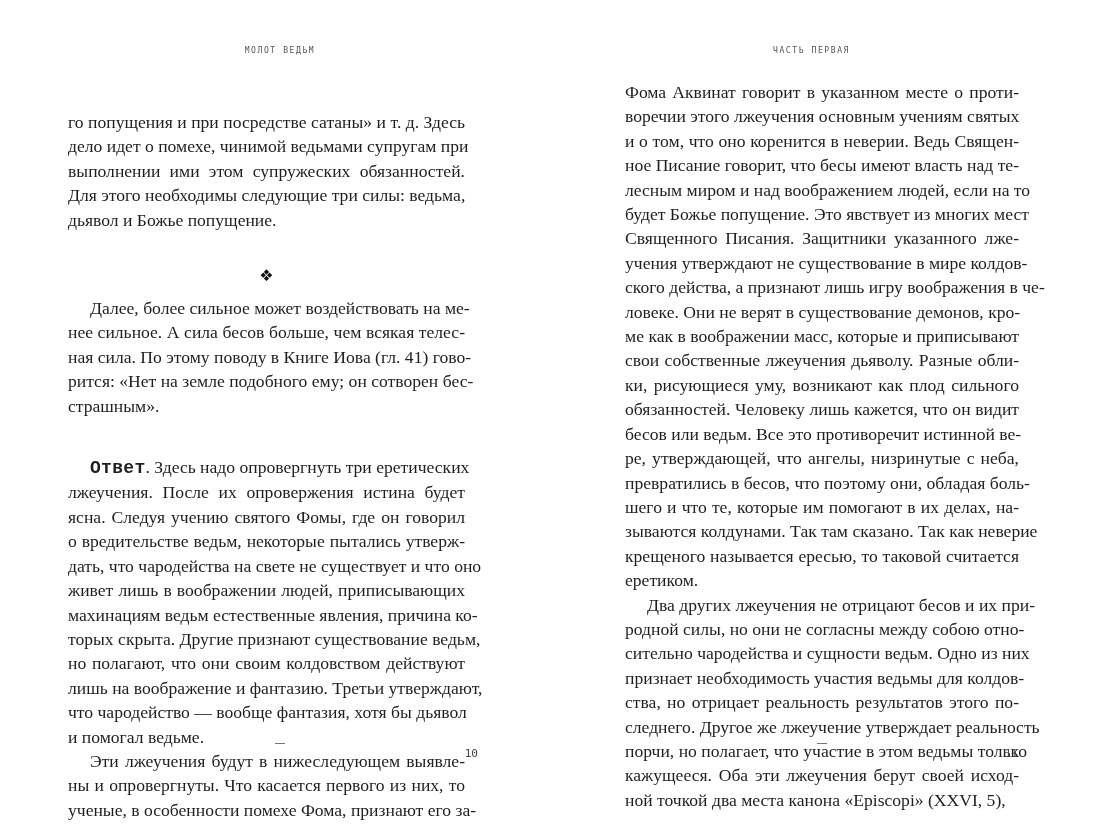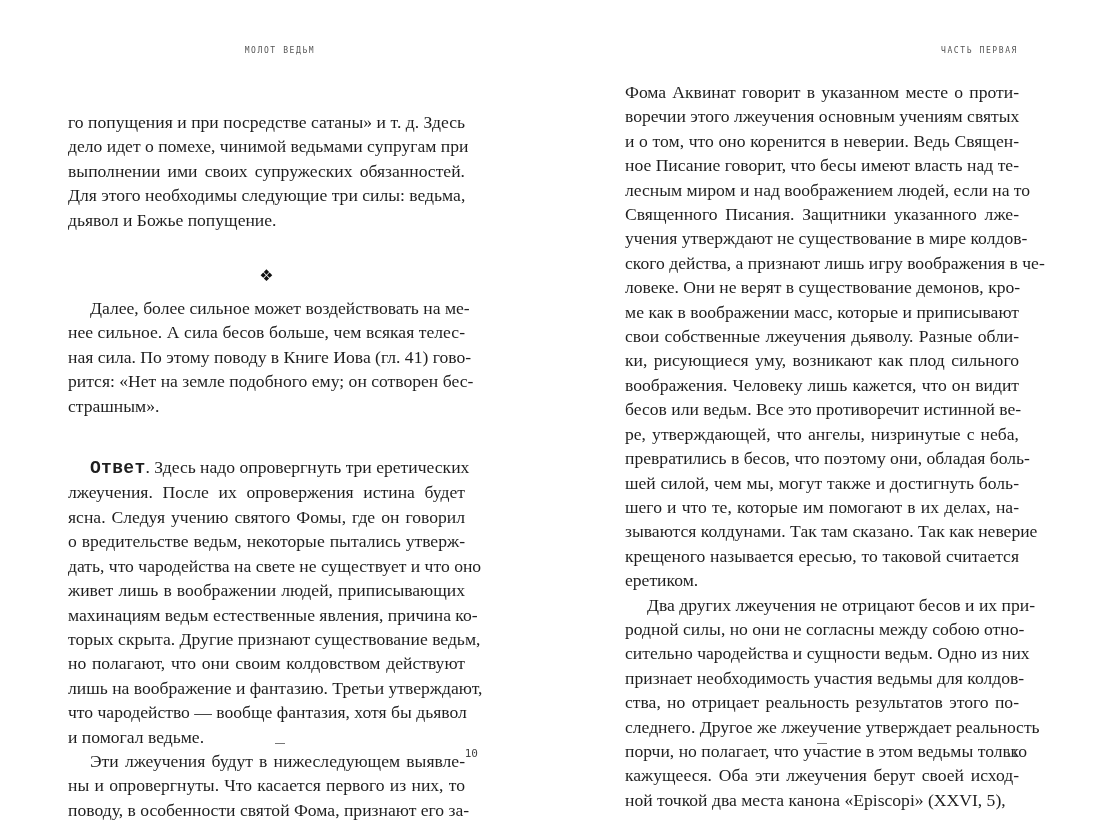--- a/index.html
+++ b/index.html
@@ -5,21 +5,21 @@
   html, body { margin: 0; padding: 0; background: #ffffff; }
   body { width: 1100px; height: 825px; position: relative; overflow: hidden;
          font-family: "Liberation Serif", "DejaVu Serif", serif; color: #1e1e1e; }
   .page { position: absolute; top: 0; height: 825px; }
   .page.left { left: 0; width: 550px; }
   .page.right { left: 550px; width: 550px; }
   .running-head { position: absolute; top: 46px; left: 0; right: 0; text-align: center;
                   font-family: "DejaVu Sans Mono", "Liberation Mono", monospace;
                   font-size: 8px; letter-spacing: 1.6px; color: #555; }
   .page.left .running-head { left: 82px; width: 396px; right: auto; }
-  .page.right .running-head { left: 75px; width: 393px; right: auto; text-align: right; }
+  .page.right .running-head { left: 65px; width: 393px; right: auto; }
   .body-text { position: absolute; top: 80px; font-size: 17.6px; line-height: 24.4px;
                text-align: justify; }
   .page.left .body-text { left: 68px; width: 397px; margin-top: 30px; }
   .page.right .body-text { left: 75px; width: 394px; }
   .line { display: block; white-space: nowrap; text-align-last: justify; text-align: justify; }
   .line.last { text-align-last: left; }
   .indent { padding-left: 22px; }
   .ornament { display: block; text-align: center; font-size: 16px; line-height: 24px;
               margin: 32px 0 8px 0; color: #111; }
   .gap { display: block; height: 37px; }
@@ -33,21 +33,21 @@
 </style>
 </head>
 <body>
 
 <div class="page left">
   <div class="running-head">МОЛОТ ВЕДЬМ</div>
   <div class="body-text">
     <div id="lp1">
         <span class="line">го попущения и при посредстве сатаны» и т. д. Здесь</span>
         <span class="line">дело идет о помехе, чинимой ведьмами супругам при</span>
-        <span class="line">выполнении ими своих супружеских обязанностей.</span>
+        <span class="line">выполнении ими этом супружеских обязанностей.</span>
         <span class="line">Для этого необходимы следующие три силы: ведьма,</span>
         <span class="line last">дьявол и Божье попущение.</span>
       </div>
     <span class="ornament">❖</span>
     <div id="lp2">
         <span class="line indent">Далее, более сильное может воздействовать на ме-</span>
         <span class="line">нее сильное. А сила бесов больше, чем всякая телес-</span>
         <span class="line">ная сила. По этому поводу в Книге Иова (гл. 41) гово-</span>
         <span class="line">рится: «Нет на земле подобного ему; он сотворен бес-</span>
         <span class="line last">страшным».</span>
@@ -63,51 +63,51 @@
         <span class="line">махинациям ведьм естественные явления, причина ко-</span>
         <span class="line">торых скрыта. Другие признают существование ведьм,</span>
         <span class="line">но полагают, что они своим колдовством действуют</span>
         <span class="line">лишь на воображение и фантазию. Третьи утверждают,</span>
         <span class="line">что чародейство — вообще фантазия, хотя бы дьявол</span>
         <span class="line last">и помогал ведьме.</span>
       </div>
     <div id="lp4">
         <span class="line indent">Эти лжеучения будут в нижеследующем выявле-</span>
         <span class="line">ны и опровергнуты. Что касается первого из них, то</span>
-        <span class="line">поводу, в особенности святой Фома, признают его за-</span>
+        <span class="line">ученые, в особенности помехе Фома, признают его за-</span>
         <span class="line last">щитников еретиками в полном смысле этого слова.</span>
       </div>
   </div>
   <div class="folio">
     <span class="rule"></span>
     <span>10</span>
   </div>
 </div>
 
 <div class="page right">
   <div class="running-head">ЧАСТЬ ПЕРВАЯ</div>
   <div class="body-text">
     <div id="rp1">
         <span class="line">Фома Аквинат говорит в указанном месте о проти-</span>
         <span class="line">воречии этого лжеучения основным учениям святых</span>
         <span class="line">и о том, что оно коренится в неверии. Ведь Священ-</span>
         <span class="line">ное Писание говорит, что бесы имеют власть над те-</span>
         <span class="line">лесным миром и над воображением людей, если на то</span>
+        <span class="line">будет Божье попущение. Это явствует из многих мест</span>
         <span class="line">Священного Писания. Защитники указанного лже-</span>
         <span class="line">учения утверждают не существование в мире колдов-</span>
         <span class="line">ского действа, а признают лишь игру воображения в че-</span>
         <span class="line">ловеке. Они не верят в существование демонов, кро-</span>
         <span class="line">ме как в воображении масс, которые и приписывают</span>
         <span class="line">свои собственные лжеучения дьяволу. Разные обли-</span>
         <span class="line">ки, рисующиеся уму, возникают как плод сильного</span>
-        <span class="line">воображения. Человеку лишь кажется, что он видит</span>
+        <span class="line">обязанностей. Человеку лишь кажется, что он видит</span>
         <span class="line">бесов или ведьм. Все это противоречит истинной ве-</span>
         <span class="line">ре, утверждающей, что ангелы, низринутые с неба,</span>
         <span class="line">превратились в бесов, что поэтому они, обладая боль-</span>
-        <span class="line">шей силой, чем мы, могут также и достигнуть боль-</span>
         <span class="line">шего и что те, которые им помогают в их делах, на-</span>
         <span class="line">зываются колдунами. Так там сказано. Так как неверие</span>
         <span class="line">крещеного называется ересью, то таковой считается</span>
         <span class="line last">еретиком.</span>
       </div>
     <div id="rp2">
         <span class="line indent">Два других лжеучения не отрицают бесов и их при-</span>
         <span class="line">родной силы, но они не согласны между собою отно-</span>
         <span class="line">сительно чародейства и сущности ведьм. Одно из них</span>
         <span class="line">признает необходимость участия ведьмы для колдов-</span>

